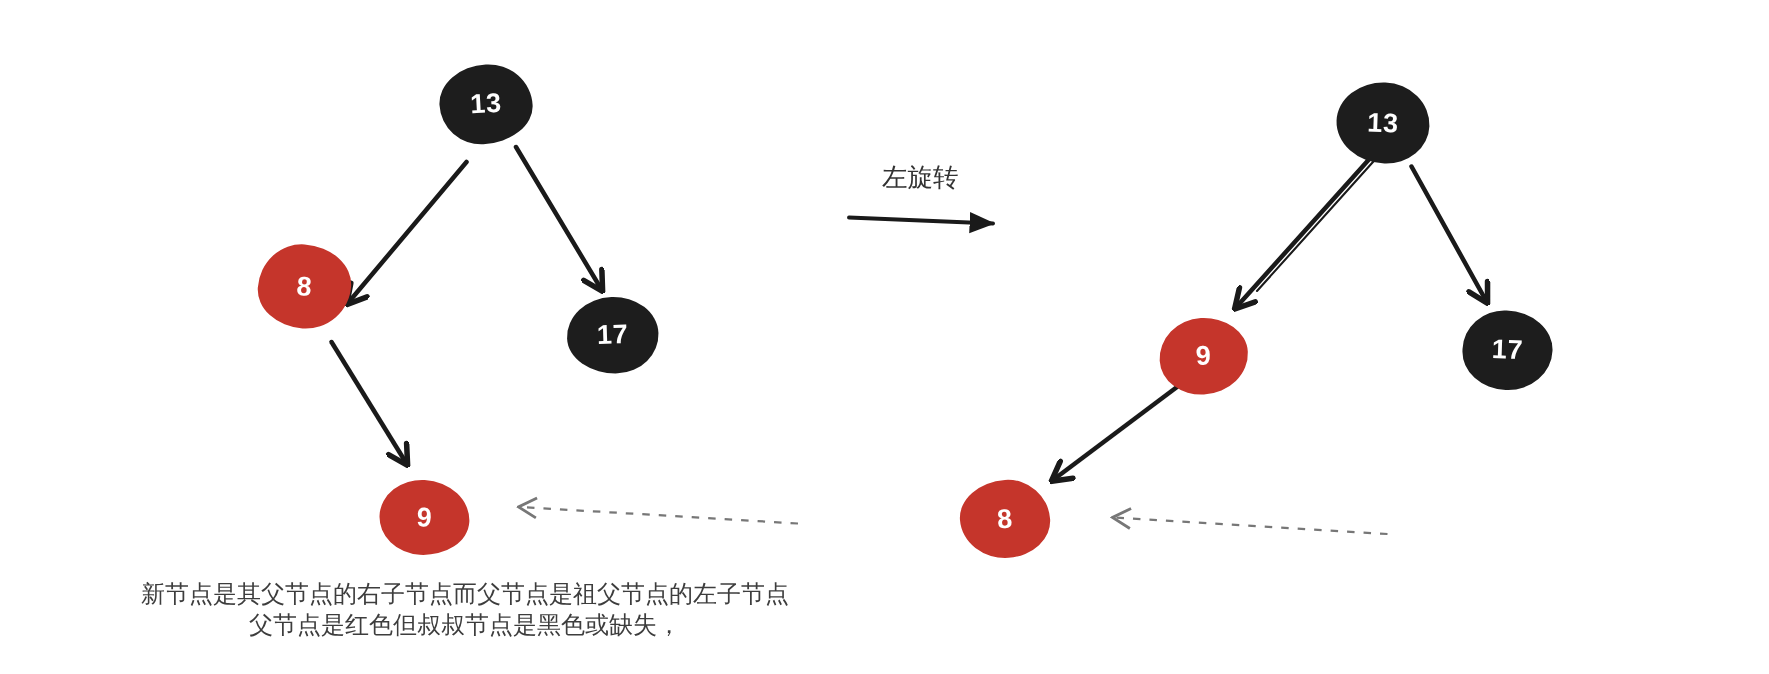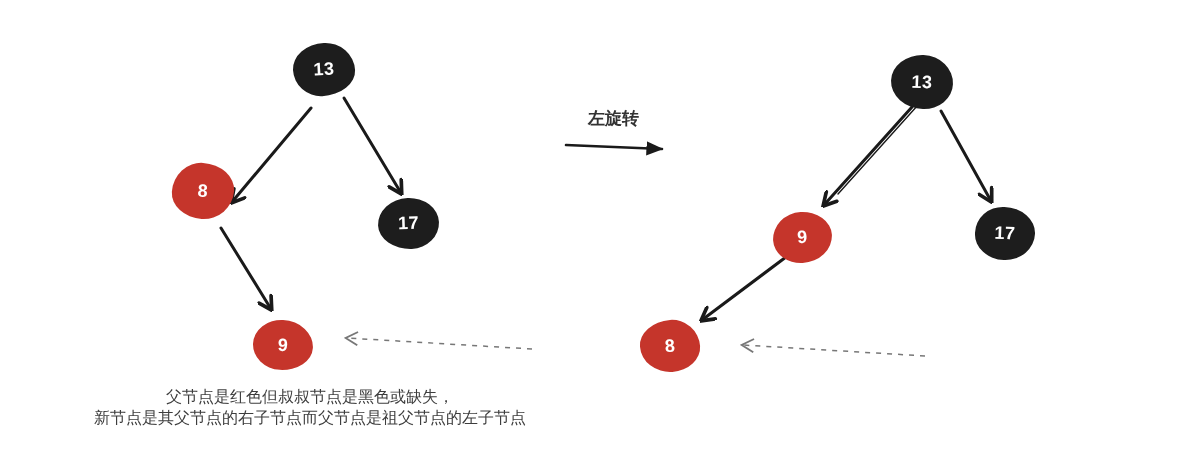--- a/index.html
+++ b/index.html
@@ -31,21 +31,20 @@
   
   .n-a13 { left:891px; top:55px;  width:62px; height:54px; border-radius:51% 49% 47% 53% / 49% 52% 48% 51%; transform:rotate(2deg); }
   .n-a9  { left:773px; top:212px; width:59px; height:51px; border-radius:49% 51% 52% 48% / 53% 47% 53% 47%; transform:rotate(-3deg); }
   .n-a17 { left:975px; top:207px; width:60px; height:53px; border-radius:47% 53% 50% 50% / 51% 49% 52% 48%; transform:rotate(2deg); }
   .n-a8  { left:640px; top:320px; width:60px; height:52px; border-radius:53% 47% 49% 51% / 47% 54% 46% 53%; transform:rotate(-4deg); }
 
   .transition-label {
     position:absolute; left:588px; top:107px;
     font-size:17px; color:#333333;
     white-space:nowrap;
-    font-weight:bold;
   }
   .caption {
     position:absolute; left:40px; top:386px; width:540px;
     text-align:center;
     font-size:16px; line-height:21px;
     color:var(--caption-text,#3d3d3d);
     white-space:nowrap;
   }
 </style>
 </head>
@@ -103,17 +102,17 @@
   <div class="node black n-a17">
     <span>17</span>
   </div>
   <div class="node red n-a8">
     <span>8</span>
   </div>
 
   <div class="transition-label">左旋转</div>
 
   <div class="caption">
+    <div>新节点是其父节点的右子节点而父节点是祖父节点的左子节点</div>
     <div>父节点是红色但叔叔节点是黑色或缺失，</div>
-    <div>新节点是其父节点的右子节点而父节点是祖父节点的左子节点</div>
   </div>
 
 </div>
 
 </body></html>

